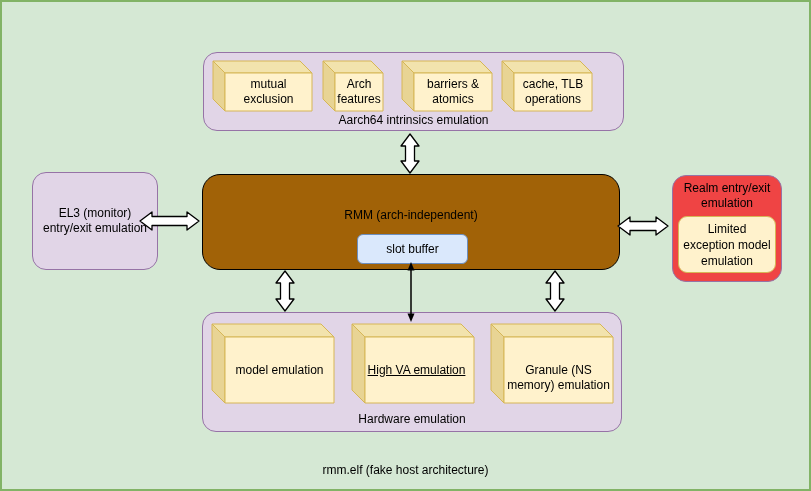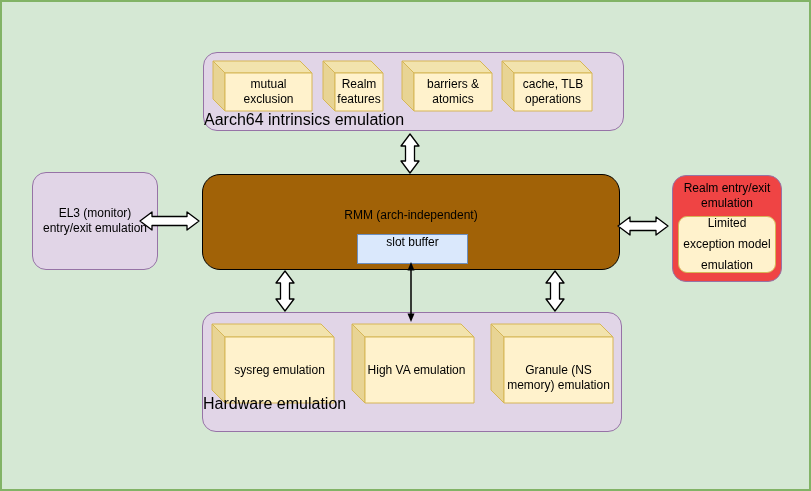--- a/index.html
+++ b/index.html
@@ -19,22 +19,22 @@
   .group {
     position: absolute;
     background: #e1d5e7;
     border: 1px solid #9673a6;
     border-radius: 14px;
     box-sizing: border-box;
   }
   .group-label {
     position: absolute;
     left: 0; right: 0;
-    text-align: left;
-    font-size: 16px;
+    text-align: center;
+    font-size: 12px;
     line-height: 14px;
   }
   .cube { position: absolute; }
   .cube > svg { position: absolute; left: 0; top: 0; overflow: visible; display: block; }
   .cube-label {
     position: absolute;
     right: 0; bottom: 0;
     display: flex;
     align-items: center;
     justify-content: center;
@@ -58,23 +58,24 @@
     position: absolute;
     left: 0; right: 0; top: 33px;
     text-align: center;
   }
   #slot-buffer {
     position: absolute;
     left: 154px; top: 59px;
     width: 111px; height: 30px;
     background: #dae8fc;
     border: 1px solid #6c8ebf;
-    border-radius: 0;
-    box-sizing: border-box;
-    display: flex;
+    border-radius: 6px;
+    box-sizing: border-box;
+    display: flex;
+    align-items: center;
     justify-content: center;
   }
   #left-box {
     position: absolute;
     left: 30px; top: 170px;
     width: 126px; height: 98px;
     background: #e1d5e7;
     border: 1px solid #9673a6;
     border-radius: 14px;
     box-sizing: border-box;
@@ -107,21 +108,21 @@
     width: 98px; height: 57px;
     background: #fff2cc;
     border: 1px solid #d6b656;
     border-radius: 9px;
     box-sizing: border-box;
     display: flex;
     align-items: center;
     justify-content: center;
     text-align: center;
     white-space: pre-line;
-    line-height: 21px;
+    line-height: 16px;
   }
   #caption {
     position: absolute;
     left: 0; right: 0; top: 461px;
     text-align: center;
   }
   #arrows-layer {
     position: absolute;
     left: 0; top: 0;
     width: 807px; height: 487px;
@@ -145,21 +146,21 @@
         </svg>
       <div class="cube-label" style="left:12px; top:12px;">mutual
 exclusion</div>
     </div>
     <div class="cube" style="left:119px; top:8px; width:60px; height:50px;">
       <svg width="60" height="50" viewBox="0 0 60 50">
           <polygon points="0,0 48,0 60,12 12,12" class="cube-top"></polygon>
           <polygon points="0,0 12,12 12,50 0,38" class="cube-left"></polygon>
           <polygon points="12,12 60,12 60,50 12,50" class="cube-front"></polygon>
         </svg>
-      <div class="cube-label" style="left:12px; top:12px;">Realm
+      <div class="cube-label" style="left:12px; top:12px;">Arch
 features</div>
     </div>
     <div class="cube" style="left:198px; top:8px; width:90px; height:50px;">
       <svg width="90" height="50" viewBox="0 0 90 50">
           <polygon points="0,0 78,0 90,12 12,12" class="cube-top"></polygon>
           <polygon points="0,0 12,12 12,50 0,38" class="cube-left"></polygon>
           <polygon points="12,12 90,12 90,50 12,50" class="cube-front"></polygon>
         </svg>
       <div class="cube-label" style="left:12px; top:12px;">barriers &amp;
 atomics</div>
@@ -194,42 +195,43 @@
 emulation</div>
   </div>
 
   <div class="group" style="left:200px; top:310px; width:420px; height:120px;">
     <div class="cube" style="left:9px; top:11px; width:122px; height:79px;">
       <svg width="122" height="79" viewBox="0 0 122 79">
           <polygon points="0,0 109,0 122,13 13,13" class="cube-top"></polygon>
           <polygon points="0,0 13,13 13,79 0,66" class="cube-left"></polygon>
           <polygon points="13,13 122,13 122,79 13,79" class="cube-front"></polygon>
         </svg>
-      <div class="cube-label" style="left:13px; top:13px;">sysreg emulation</div>
+      <div class="cube-label" style="left:13px; top:13px;">model emulation</div>
     </div>
     <div class="cube" style="left:149px; top:11px; width:122px; height:79px;">
       <svg width="122" height="79" viewBox="0 0 122 79">
           <polygon points="0,0 109,0 122,13 13,13" class="cube-top"></polygon>
           <polygon points="0,0 13,13 13,79 0,66" class="cube-left"></polygon>
           <polygon points="13,13 122,13 122,79 13,79" class="cube-front"></polygon>
         </svg>
-      <div class="cube-label" style="left:7px; top:13px;">High VA emulation</div>
+      <div class="cube-label" style="left:7px; top:13px;text-decoration:underline;">High VA emulation</div>
     </div>
     <div class="cube" style="left:288px; top:11px; width:122px; height:95px;">
       <svg width="122" height="79" viewBox="0 0 122 79">
           <polygon points="0,0 109,0 122,13 13,13" class="cube-top"></polygon>
           <polygon points="0,0 13,13 13,79 0,66" class="cube-left"></polygon>
           <polygon points="13,13 122,13 122,79 13,79" class="cube-front"></polygon>
         </svg>
       <div class="cube-label" style="left:13px; top:13px;">Granule (NS
 memory) emulation</div>
     </div>
-    <div class="group-label" style="bottom:20px;">Hardware emulation</div>
-  </div>
-
+    <div class="group-label" style="bottom:5px;">Hardware emulation</div>
+  </div>
+
+  <div id="caption">rmm.elf (fake host architecture)</div>
 
   <svg id="arrows-layer" viewBox="0 0 807 487">
     <polygon class="arrow-double" points="408,132 399,144 403.5,144 403.5,159 399,159 408,171 417,159 412.5,159 412.5,144 417,144"></polygon>
     <polygon class="arrow-double" points="138,219 150,210 150,214.5 185,214.5 185,210 197,219 185,228 185,223.5 150,223.5 150,228"></polygon>
     <polygon class="arrow-double" points="616,224 628,215 628,219.5 654,219.5 654,215 666,224 654,233 654,228.5 628,228.5 628,233"></polygon>
     <polygon class="arrow-double" points="283,269 274,281 278.5,281 278.5,297 274,297 283,309 292,297 287.5,297 287.5,281 292,281"></polygon>
     <polygon class="arrow-double" points="553,269 544,281 548.5,281 548.5,297 544,297 553,309 562,297 557.5,297 557.5,281 562,281"></polygon>
     <line class="arrow-thin-line" x1="409" y1="267" x2="409" y2="314"></line>
     <polygon class="arrow-thin-head" points="409,260 405.5,268.5 412.5,268.5"></polygon>
     <polygon class="arrow-thin-head" points="409,320 405.5,311.5 412.5,311.5"></polygon>

